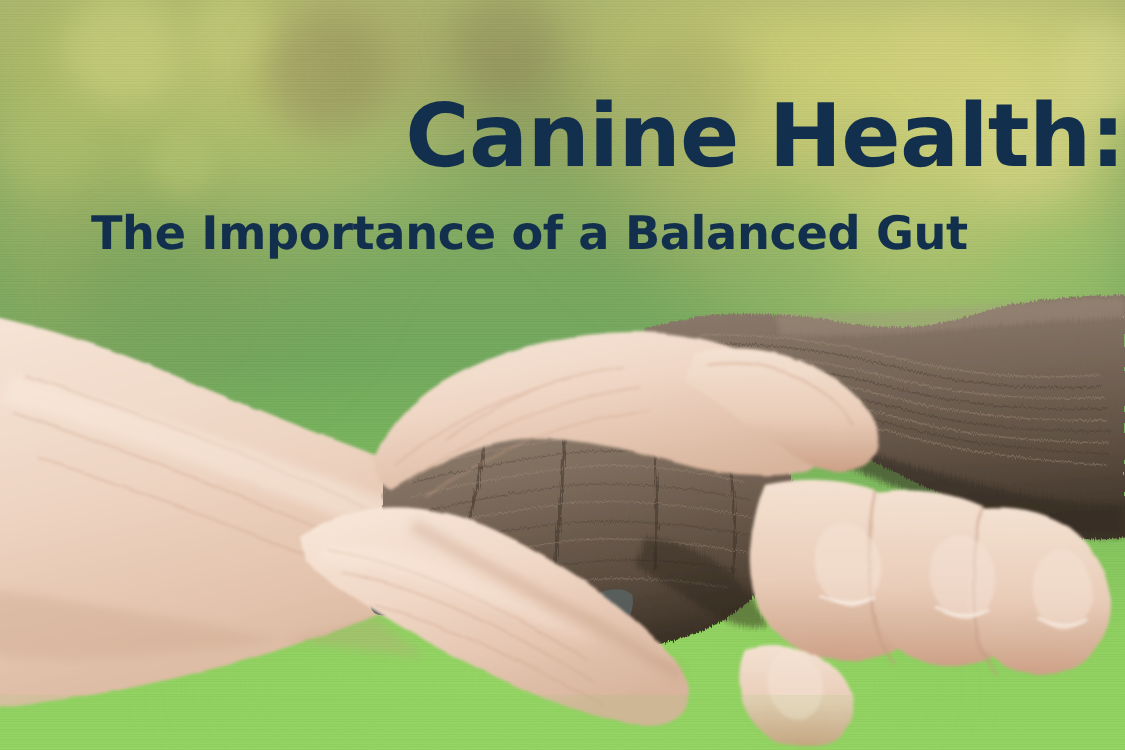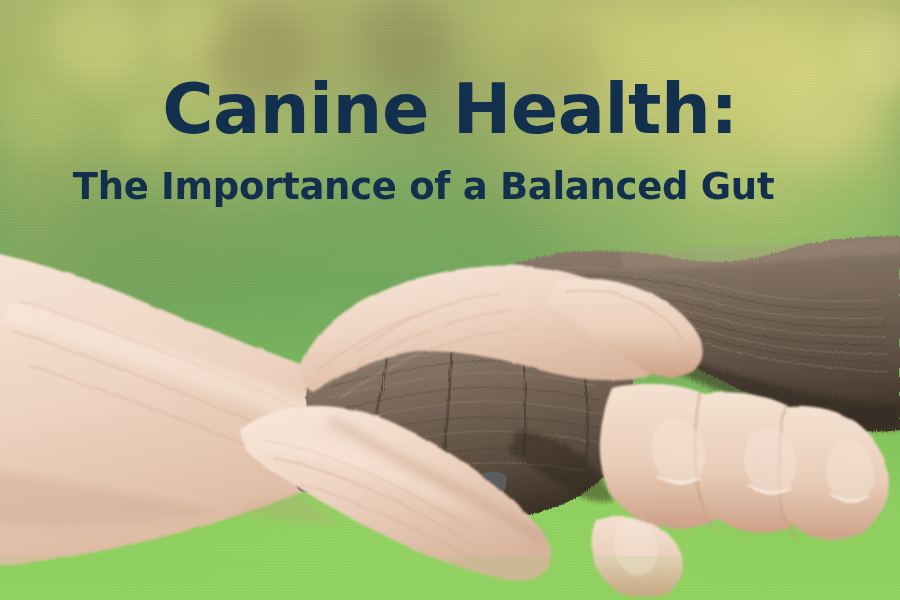--- a/index.html
+++ b/index.html
@@ -96,20 +96,21 @@
     top: 74px;
     width: 900px;
     margin: 0;
     font-family: "DejaVu Sans", sans-serif;
     font-size: 70px;
     font-weight: bold;
     letter-spacing: -0.5px;
     line-height: 1;
     color: #12304e;
     white-space: nowrap;
+    text-align: right;
   }
 
   .subhead {
     position: absolute;
     left: 0;
     top: 168px;
     width: 847px;
     margin: 0;
     font-family: "DejaVu Sans", sans-serif;
     font-size: 37px;

